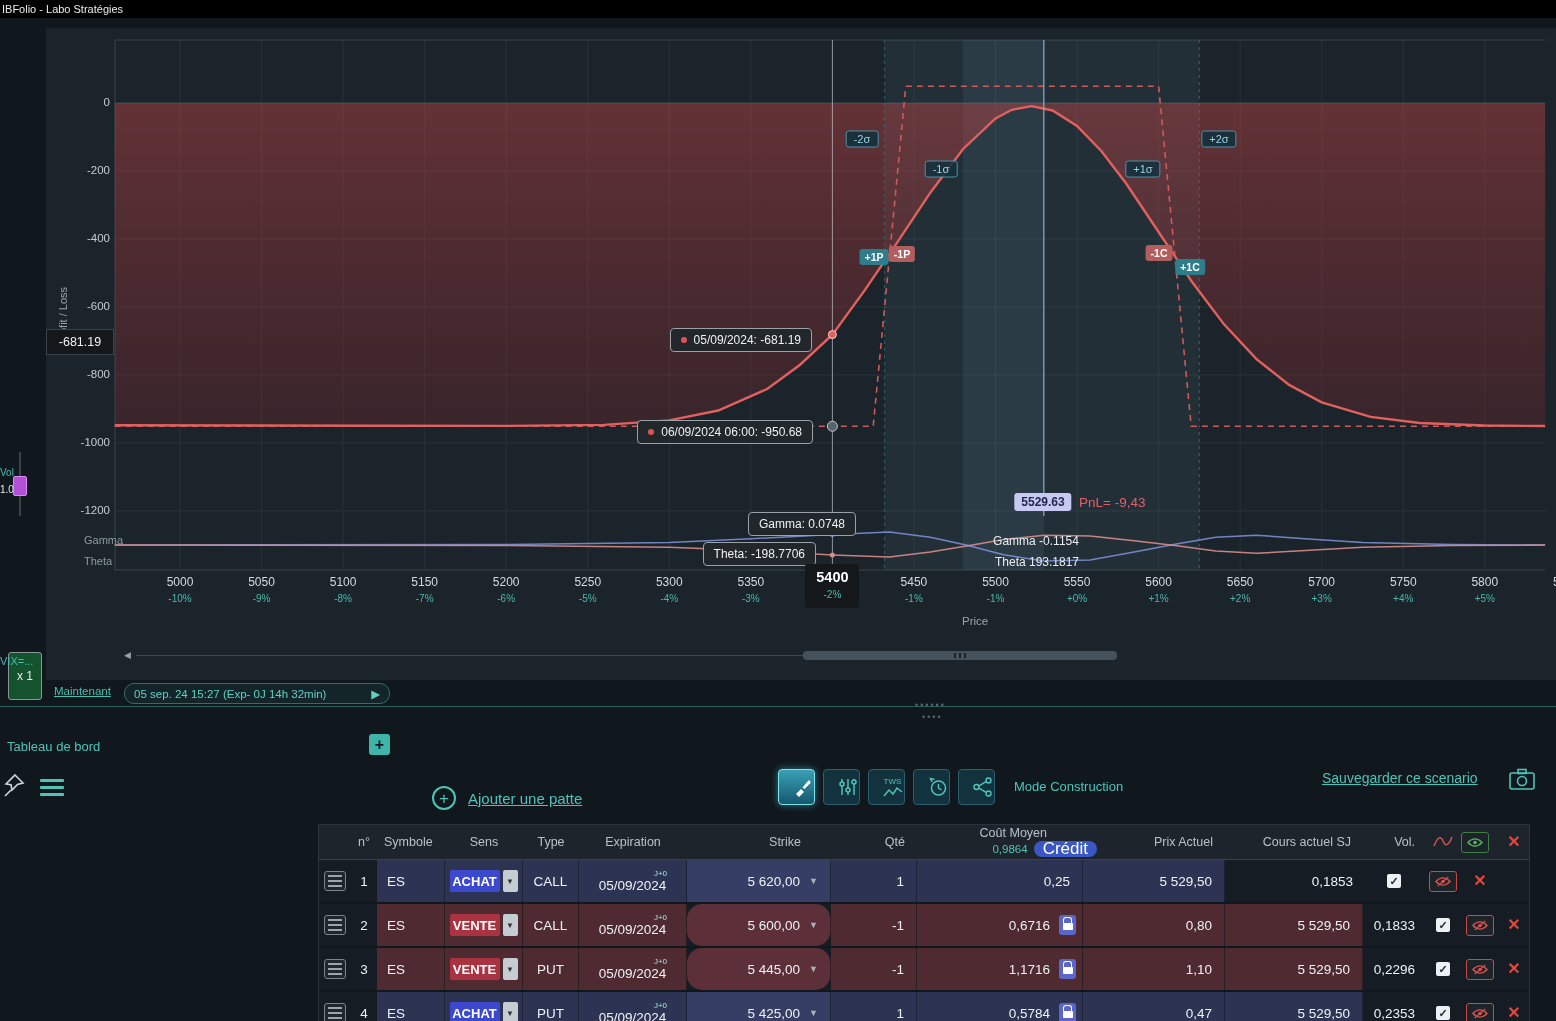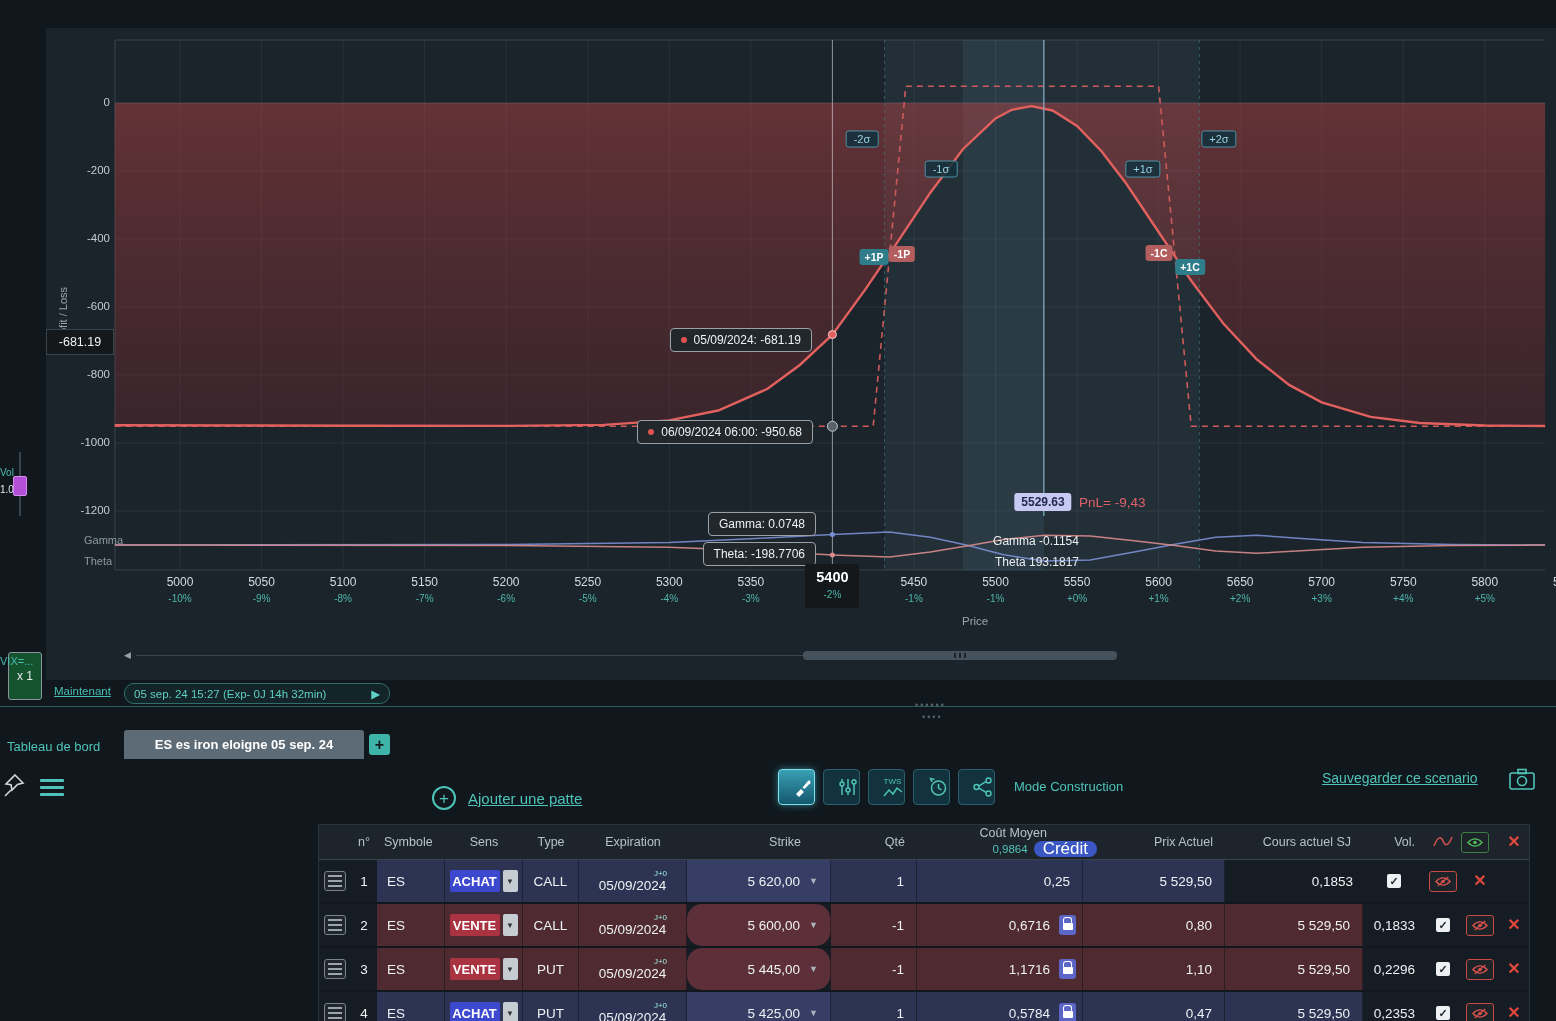--- a/index.html
+++ b/index.html
@@ -134,20 +134,23 @@
   .eyebox{width:26px;height:19px;border:1px solid #c74b44;border-radius:3px;background:#1c2329;
           display:flex;align-items:center;justify-content:center;cursor:pointer;}
   .eyebox.g{border-color:#3f7f46;}
   .xdel{color:#e0473d;font-size:16px;font-weight:bold;cursor:pointer;line-height:16px;}
 </style>
 </head>
 <body>
 
 <div class="screen">
 
+  <div class="titlebar">
+    <span>IBFolio - Labo Stratégies</span>
+  </div>
 
   <svg id="chart-svg">
       <rect x="46" y="28" width="1510" height="652" fill="#1b242b"></rect>
       <defs>
         <linearGradient id="lossgrad" x1="0" y1="0" x2="0" y2="1">
           <stop offset="0%" stop-color="rgba(200,70,70,0.42)"></stop>
           <stop offset="100%" stop-color="rgba(135,40,45,0.28)"></stop>
         </linearGradient>
       </defs>
       <line x1="180" x2="180" y1="40" y2="570" stroke="#28323a"></line>
@@ -297,21 +300,21 @@
     </div>
 
   <div class="tt" style="right:744px;top:340px;">
     <span class="dot"></span>
     <span>05/09/2024: -681.19</span>
   </div>
   <div class="tt" style="right:743px;top:432px;">
     <span class="dot"></span>
     <span>06/09/2024 06:00: -950.68</span>
   </div>
-  <div class="tt" style="right:740px;top:524px;">
+  <div class="tt" style="right:700px;top:524px;">
     <span>Gamma: 0.0748</span>
   </div>
   <div class="tt" style="right:740px;top:554px;">
     <span>Theta: -198.7706</span>
   </div>
 
   <div class="price-badge">5529.63</div>
   <div class="pnl">PnL= -9,43</div>
   <div class="greek-cur" style="left:1036px;top:541px;">Gamma -0.1154</div>
   <div class="greek-cur" style="left:1037px;top:562px;">Theta 193.1817</div>
@@ -338,21 +341,20 @@
   <a class="now-link">Maintenant</a>
   <div class="timebar">
     <span>05 sep. 24  15:27  (Exp- 0J 14h 32min)</span>
     <span>▶</span>
   </div>
   <div class="divider"></div>
   <div class="drag-dots" style="left:915px;top:700px;">••••••</div>
   <div class="drag-dots" style="left:922px;top:712px;">••••</div>
 
   <div class="tab-dash">Tableau de bord</div>
-  <div class="tab-active">ES es iron eloigne 05 sep. 24</div>
   <div class="tab-add">+</div>
 
   <svg class="pin" width="24" height="28" viewBox="0 0 24 28">
     <path d="M13 3 L21 11 L15.5 12.5 L10 18 L9 12.8 L4 12 Z" fill="none" stroke="#cfd6da" stroke-width="1.6"></path>
     <line x1="9" y1="18" x2="3" y2="24" stroke="#cfd6da" stroke-width="1.6"></line>
   </svg>
   <div class="burger">
       <i></i>
       <i></i>
       <i></i>

